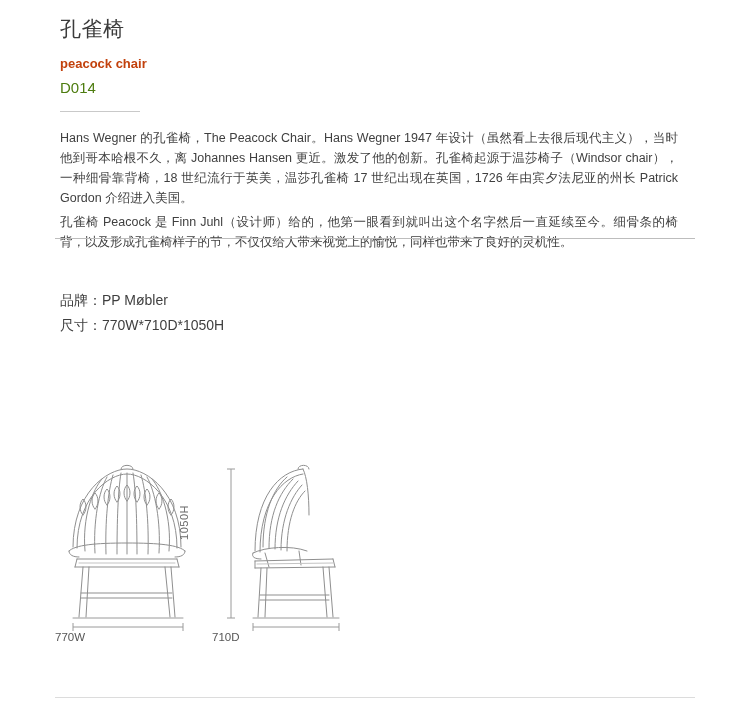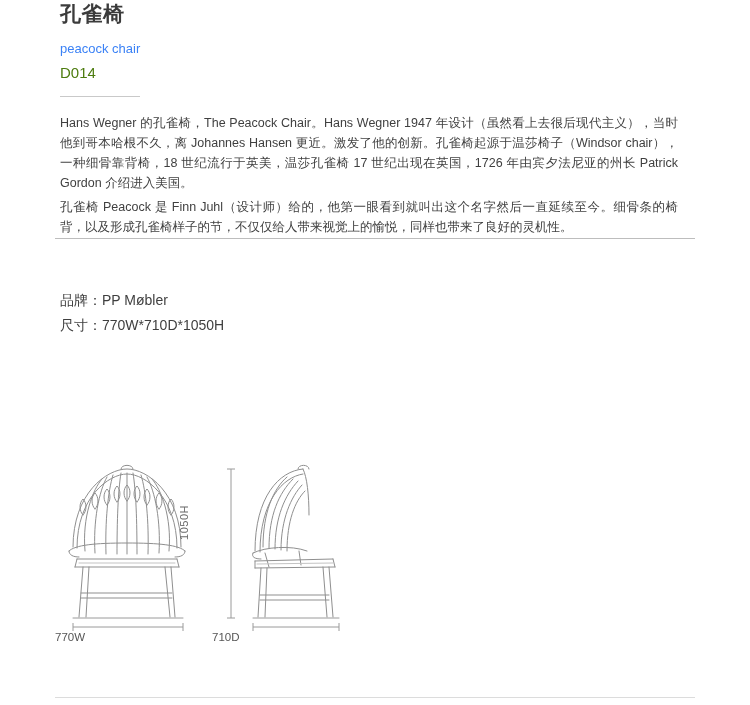--- a/index.html
+++ b/index.html
@@ -22,32 +22,33 @@
   }
   .content {
     position: absolute;
     left: 60px;
     top: 0;
     width: 630px;
   }
   .title-cn {
     font-size: 21px;
     color: #3b3b3b;
-    font-weight: bold;
-    margin: 0;
-    padding-top: 0px;
+    font-weight: normal;
+    margin: 0;
+    padding-top: 15px;
     line-height: 28px;
     letter-spacing: 0.5px;
   }
   .title-en {
     font-size: 13px;
-    color: #3b82f6;
+    color: #c2410c;
     margin: 0;
     padding-top: 12px;
     line-height: 18px;
+    font-weight: bold;
   }
   .model-code {
     font-size: 15px;
     color: #4d7c0f;
     margin: 0;
     padding-top: 6px;
     line-height: 18px;
   }
   .short-rule {
     width: 80px;

